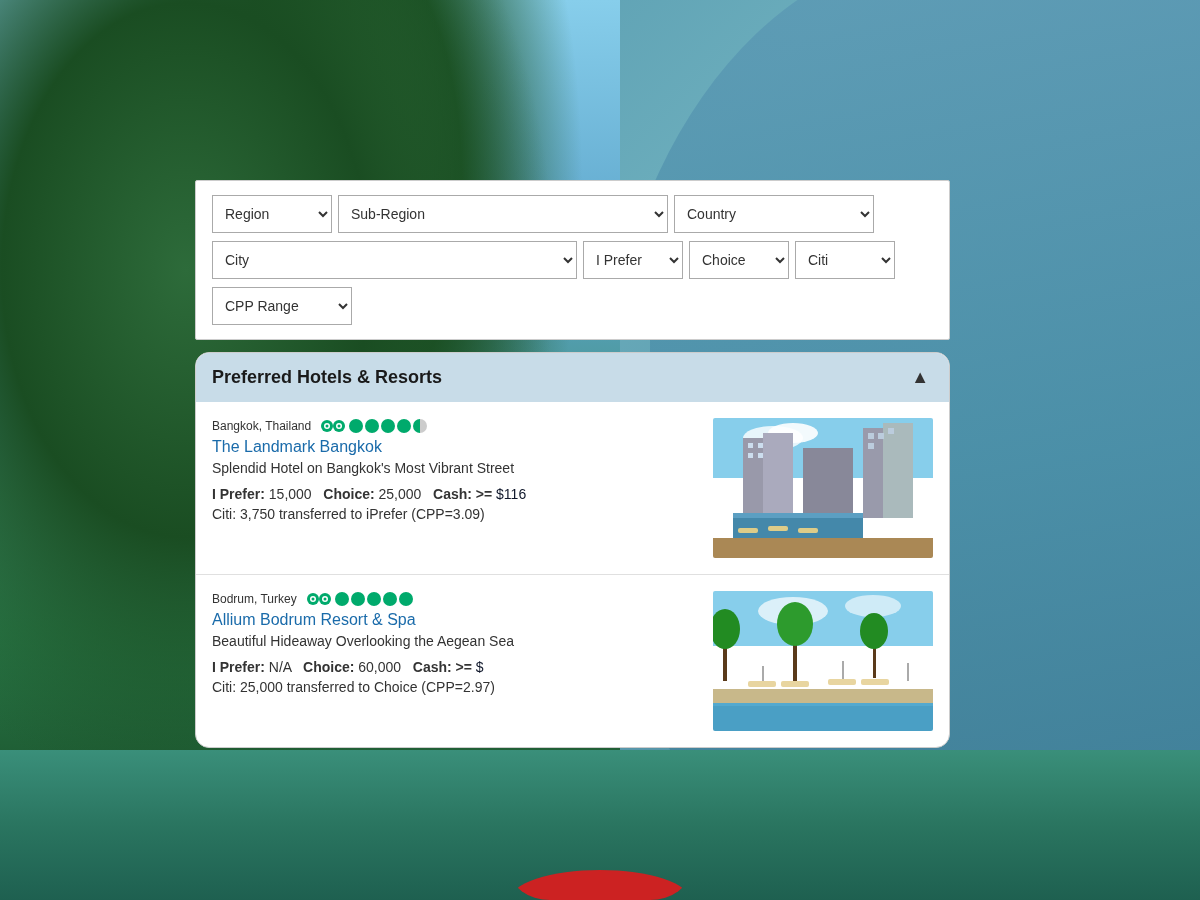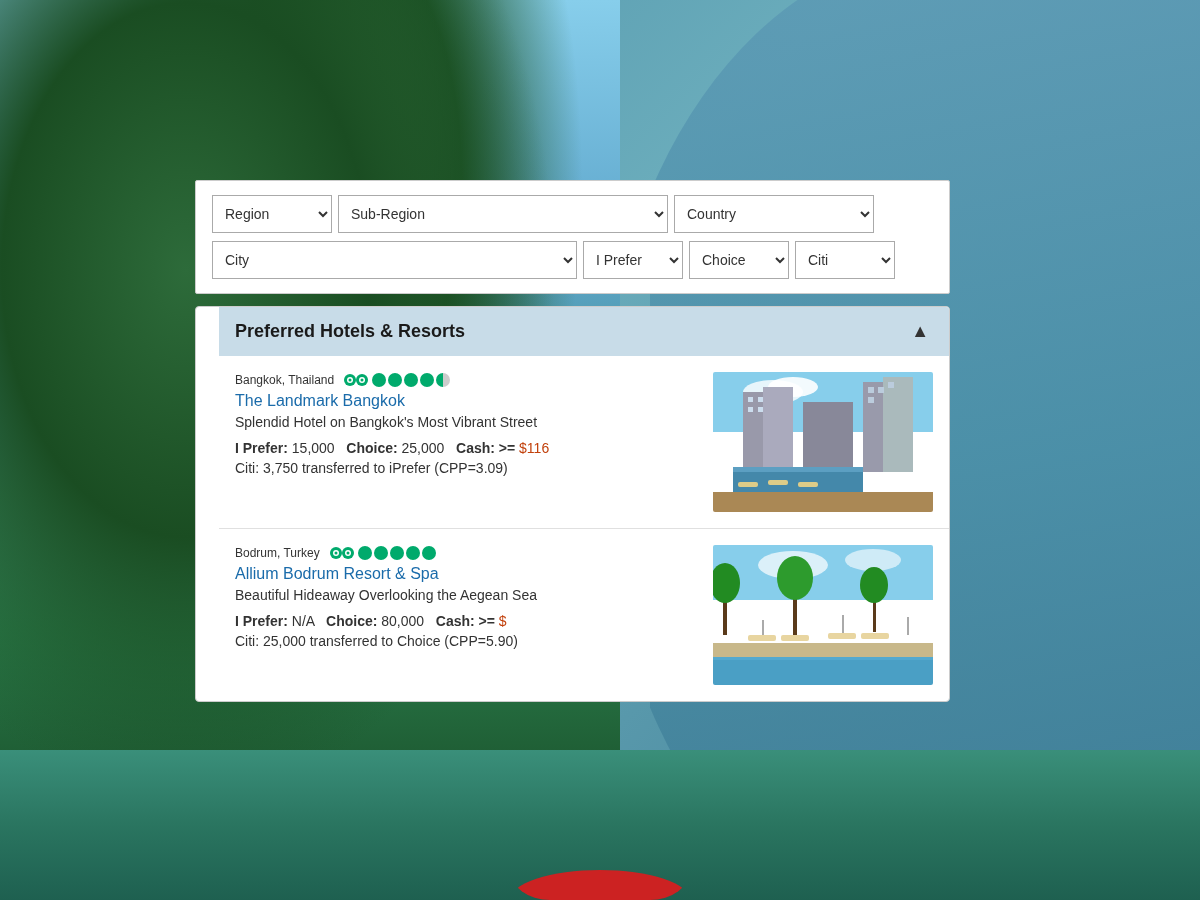--- a/index.html
+++ b/index.html
@@ -128,23 +128,22 @@
     .select-city { width: 365px; }
     .select-iprefer { width: 100px; }
     .select-choice { width: 100px; }
     .select-citi { width: 100px; }
     .select-cpp { width: 140px; }
 
     
     .results-panel {
       background: white;
       border: 1px solid #ccc;
-      border-radius: 4px;
+      border-radius: 14px;
       overflow: hidden;
-      padding-left: 23px;
     }
 
     .results-header {
       background: #c8dce8;
       padding: 14px 16px;
       display: flex;
       justify-content: space-between;
       align-items: center;
     }
 
@@ -208,21 +207,21 @@
       font-size: 14px;
       color: #333;
       margin-bottom: 4px;
     }
 
     .hotel-pricing .label {
       font-weight: bold;
     }
 
     .hotel-pricing .cash-link {
-      color: #c2410c;
+      color: #0f172a;
       text-decoration: none;
       cursor: pointer;
     }
 
     .hotel-citi {
       font-size: 14px;
       color: #333;
     }
 
     .hotel-citi .label {
@@ -318,20 +317,28 @@
         <option>50,000</option>
       </select>
 
       <select class="filter-select select-citi">
         <option>Citi</option>
         <option>1,000</option>
         <option>2,500</option>
       </select>
     </div>
 
+    <div class="filter-row">
+      <select class="filter-select select-cpp">
+        <option>CPP Range</option>
+        <option>1.0-2.0</option>
+        <option>2.0-3.0</option>
+        <option>3.0-4.0</option>
+      </select>
+    </div>
 
   </div>
 
   <div class="results-panel">
 
     <div class="results-header">
       <span class="results-header-title">Preferred Hotels &amp; Resorts</span>
       <button class="collapse-btn">▲</button>
     </div>
 
@@ -440,29 +447,29 @@
         </div>
 
         <a class="hotel-name">Allium Bodrum Resort &amp; Spa</a>
         <div class="hotel-desc">Beautiful Hideaway Overlooking the Aegean Sea</div>
 
         <div class="hotel-pricing">
           <span class="label">I Prefer:</span>
           <span>N/A</span>
           &nbsp;
           <span class="label">Choice:</span>
-          <span>80,000</span>
+          <span>60,000</span>
           &nbsp;
           <span class="label">Cash: &gt;=</span>
           <a class="cash-link">$</a>
         </div>
 
         <div class="hotel-citi">
           <span class="label">Citi:</span>
-          <span>25,000 transferred to Choice (CPP=5.90)</span>
+          <span>25,000 transferred to Choice (CPP=2.97)</span>
         </div>
       </div>
 
       <div class="hotel-image">
         <svg width="220" height="140" viewBox="0 0 220 140">
 
           <rect x="0" y="0" width="220" height="55" fill="#87ceeb"></rect>
           <ellipse cx="80" cy="20" rx="35" ry="14" fill="white" opacity="0.7"></ellipse>
           <ellipse cx="160" cy="15" rx="28" ry="11" fill="white" opacity="0.6"></ellipse>
 

